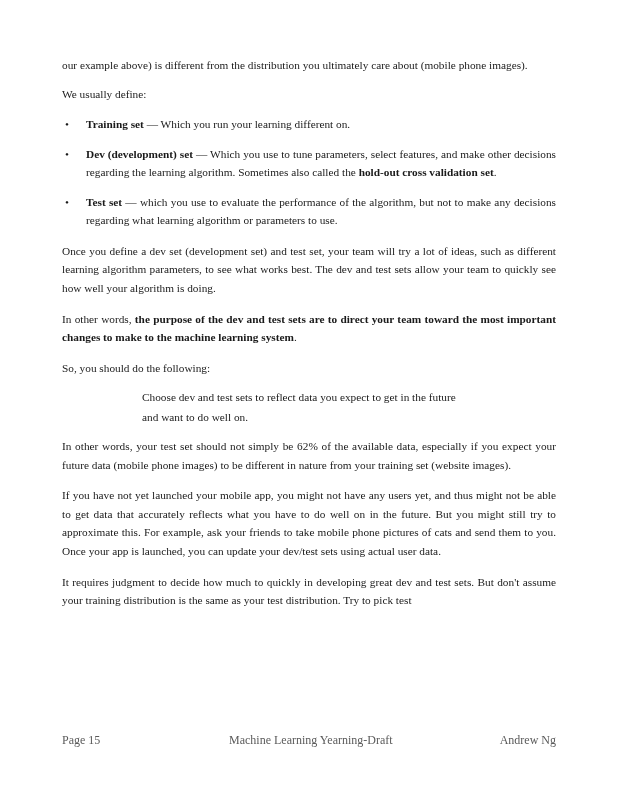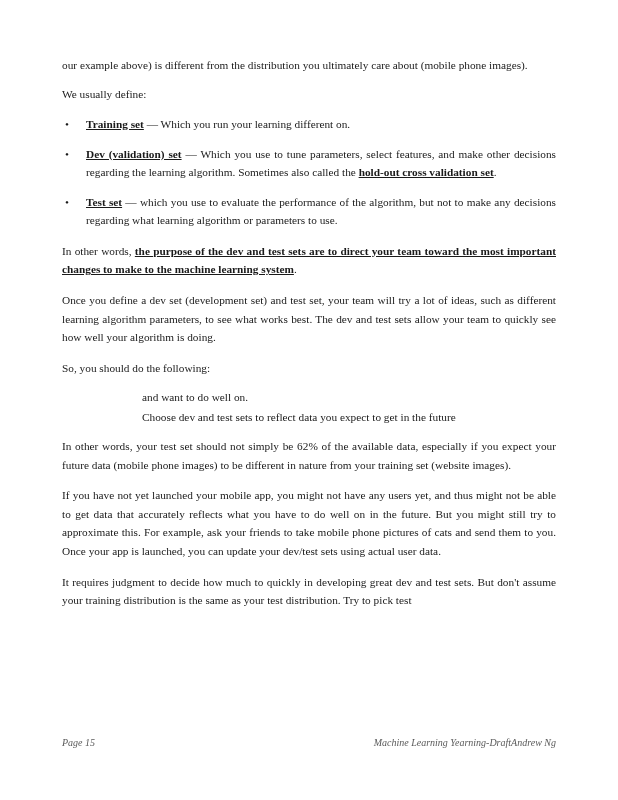--- a/index.html
+++ b/index.html
@@ -45,45 +45,43 @@
   }
   .bullet-list li .bullet-mark {
     position: absolute;
     left: 3px;
     top: 0;
     font-size: 11.3px;
     line-height: 1.63;
   }
   b, strong {
     font-weight: bold;
-    text-decoration: underline;
   }
   .quote-block {
     margin: 0 0 10px 0;
     padding-left: 80px;
     line-height: 1.72;
   }
   .quote-block .qline {
     display: block;
   }
   .footer {
     position: absolute;
     left: 62px;
     right: 62px;
     bottom: 52px;
     display: flex;
     justify-content: space-between;
     align-items: baseline;
-    font-style: italic;
-    font-size: 10px;
+    font-size: 12px;
     color: #5a5a5a;
   }
   .footer .f-center {
     flex: 1;
-    text-align: right;
+    text-align: center;
   }
   .footer .f-right {
     text-align: center;
   }
   .footer .f-left {
     min-width: 60px;
   }
 </style>
 </head>
 <body>
@@ -95,37 +93,37 @@
 
     <p class="tight">We usually define:</p>
 
     <ul class="bullet-list">
       <li>
         <span class="bullet-mark">•</span>
         <b>Training set</b><span> — </span><span>Which you run your learning different on.</span>
       </li>
       <li>
         <span class="bullet-mark">•</span>
-        <b>Dev (validation) set</b><span> — </span><span>Which you use to tune parameters, select features, and make other decisions regarding the learning algorithm. Sometimes also called the </span><b>hold-out cross validation set</b><span>.</span>
+        <b>Dev (development) set</b><span> — </span><span>Which you use to tune parameters, select features, and make other decisions regarding the learning algorithm. Sometimes also called the </span><b>hold-out cross validation set</b><span>.</span>
       </li>
       <li>
         <span class="bullet-mark">•</span>
         <b>Test set</b><span> — </span><span>which you use to evaluate the performance of the algorithm, but not to make any decisions regarding what learning algorithm or parameters to use.</span>
       </li>
     </ul>
 
+    <p>Once you define a dev set (development set) and test set, your team will try a lot of ideas, such as different learning algorithm parameters, to see what works best. The dev and test sets allow your team to quickly see how well your algorithm is doing.</p>
+
     <p><span>In other words, </span><b>the purpose of the dev and test sets are to direct your team toward the most important changes to make to the machine learning system</b><span>.</span></p>
-
-    <p>Once you define a dev set (development set) and test set, your team will try a lot of ideas, such as different learning algorithm parameters, to see what works best. The dev and test sets allow your team to quickly see how well your algorithm is doing.</p>
 
     <p class="tight">So, you should do the following:</p>
 
     <div class="quote-block">
+      <span class="qline">Choose dev and test sets to reflect data you expect to get in the future</span>
       <span class="qline">and want to do well on.</span>
-      <span class="qline">Choose dev and test sets to reflect data you expect to get in the future</span>
     </div>
 
     <p>In other words, your test set should not simply be 62% of the available data, especially if you expect your future data (mobile phone images) to be different in nature from your training set (website images).</p>
 
     <p>If you have not yet launched your mobile app, you might not have any users yet, and thus might not be able to get data that accurately reflects what you have to do well on in the future. But you might still try to approximate this. For example, ask your friends to take mobile phone pictures of cats and send them to you. Once your app is launched, you can update your dev/test sets using actual user data.</p>
 
 
     <p>It requires judgment to decide how much to quickly in developing great dev and test sets. But don't assume your training distribution is the same as your test distribution. Try to pick test</p>
 
   </div>

